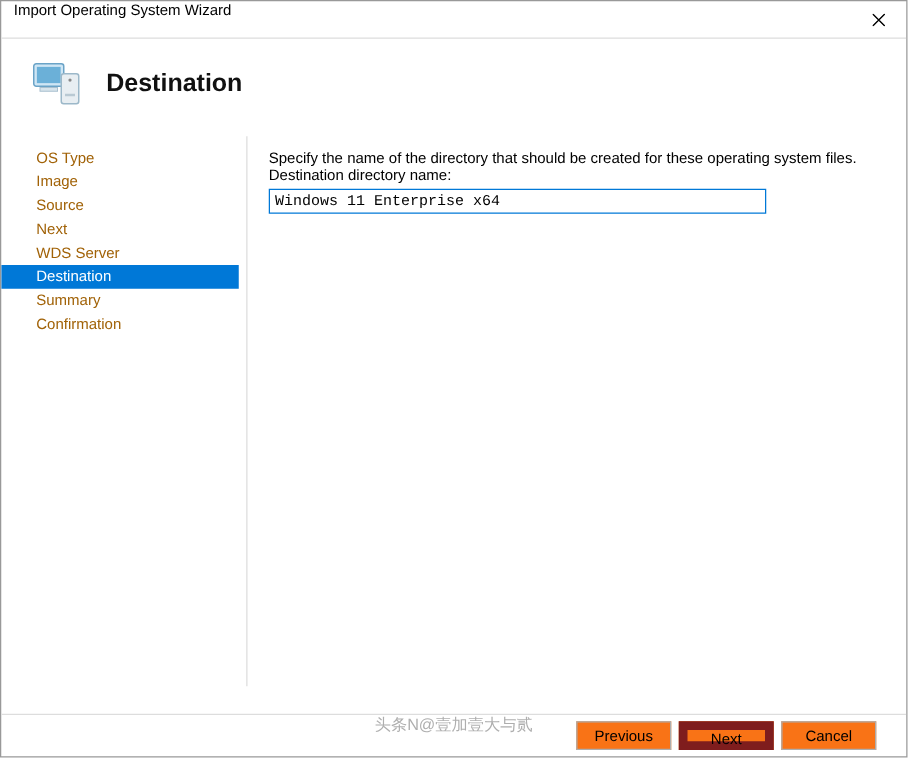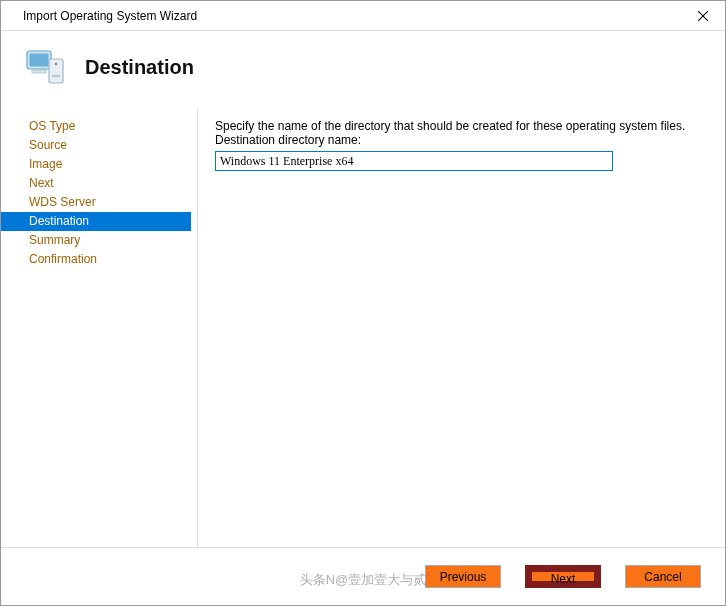--- a/index.html
+++ b/index.html
@@ -10,23 +10,22 @@
     color: #000;
     width: 726px;
     height: 606px;
     overflow: hidden;
     position: relative;
     border: 1px solid #999;
   }
   .titlebar {
     height: 30px;
     display: flex;
-    align-items: center;
     justify-content: space-between;
-    padding: 0 0 0 22px;
+    padding: 0 0 0 10px;
     border-bottom: 1px solid #ddd;
   }
   .titlebar .title { font-size: 12px; }
   .close-btn {
     width: 45px; height: 29px;
     display: flex; align-items: center; justify-content: center;
     font-size: 14px;
     font-family: Arial, sans-serif;
     cursor: pointer;
   }
@@ -69,34 +68,34 @@
     flex: 1;
     padding: 10px 28px 0 24px;
   }
   .instruction { font-size: 12px; }
   .field-label { font-size: 12px; margin-bottom: 4px; }
   .text-input {
     width: 398px;
     height: 20px;
     border: 1px solid #0078d7;
     padding: 1px 4px;
-    font-family: Liberation Serif, serif;
+    font-family: Liberation Mono, monospace;
     font-size: 12px;
     outline: none;
   }
   .footer {
     position: absolute;
     left: 0; right: 0; bottom: 0;
-    height: 58px;
+    height: 34px;
     border-top: 1px solid #ddd;
     display: flex;
     justify-content: flex-end;
     align-items: center;
     padding: 0 24px;
-    gap: 24px;
+    gap: 6px;
   }
   .btn {
     min-width: 76px;
     height: 23px;
     border: 1px solid #adadad;
     background: #f97316;
     font-family: inherit;
     font-size: 12px;
     padding: 0 12px;
     cursor: pointer;
@@ -138,22 +137,22 @@
       <rect x="9" y="25" width="14" height="3" fill="#d7e4ec" stroke="#a9c0cf" stroke-width="0.8"></rect>
     </svg>
   </div>
   <div class="header-title">Destination</div>
 </div>
 
 <div class="content">
   <div class="divider"></div>
   <div class="sidebar">
     <div class="sidebar-item">OS Type</div>
+    <div class="sidebar-item">Image</div>
     <div class="sidebar-item">Source</div>
-    <div class="sidebar-item">Image</div>
     <div class="sidebar-item">Next</div>
     <div class="sidebar-item">WDS Server</div>
     <div class="sidebar-item selected">Destination</div>
     <div class="sidebar-item">Summary</div>
     <div class="sidebar-item">Confirmation</div>
   </div>
 
   <div class="main">
     <div class="instruction">Specify the name of the directory that should be created for these operating system files.</div>
     <div class="field-label">Destination directory name:</div>

